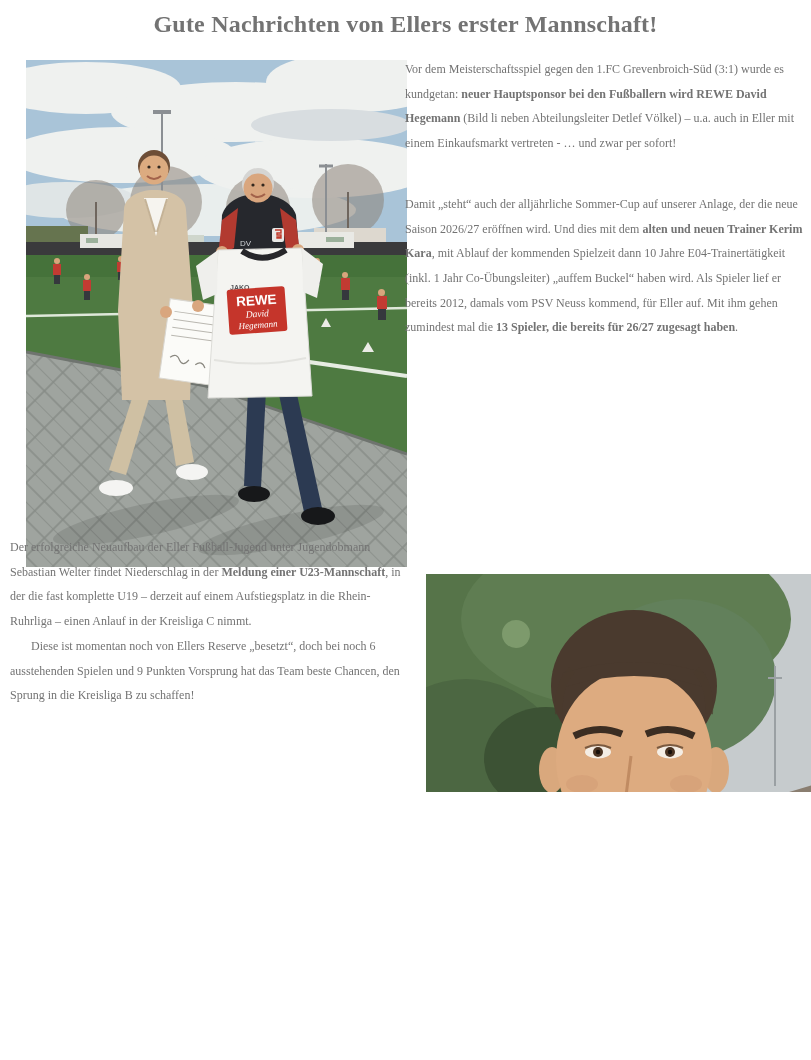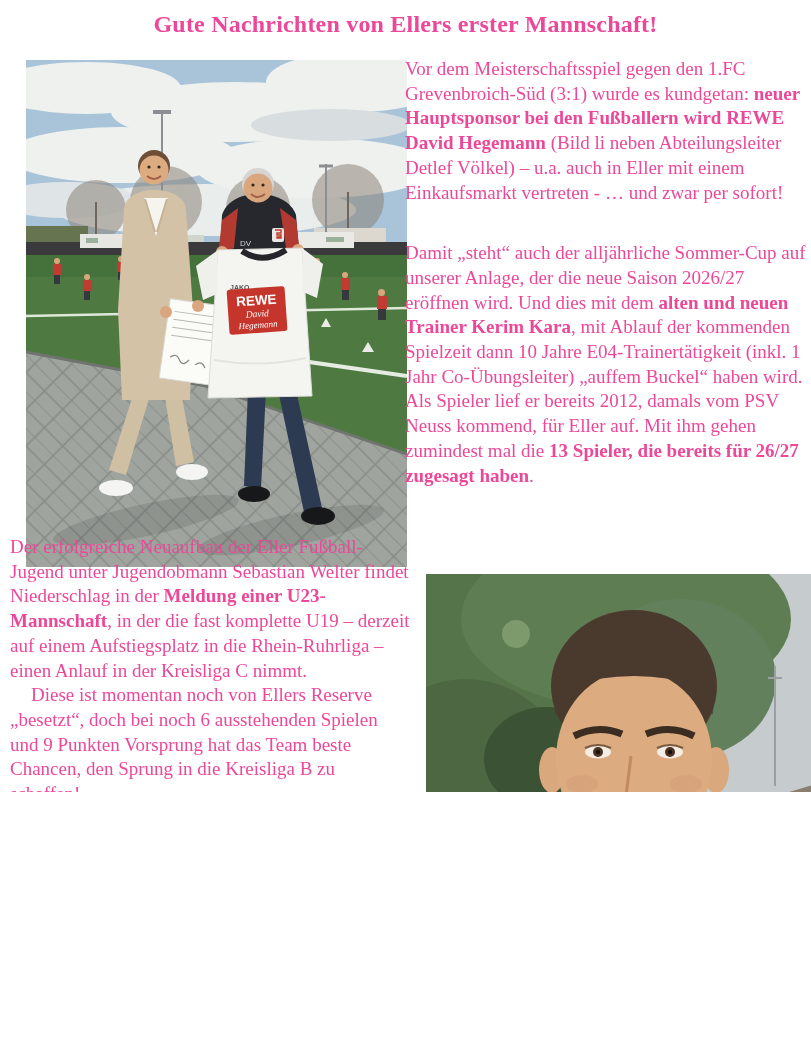--- a/index.html
+++ b/index.html
@@ -1,24 +1,24 @@
 <!DOCTYPE html>
 <html><head>
 <meta charset="utf-8">
 <style>
   html,body{margin:0;padding:0;background:#ffffff;}
   .page{position:relative;width:811px;height:792px;background:#fff;overflow:hidden;
-        font-family:"Liberation Serif","DejaVu Serif",serif;color:#ec4899;}
+        font-family:"Liberation Serif","DejaVu Serif",serif;color:#737373;}
   .title{position:absolute;left:0;top:11px;width:811px;margin:0;text-align:center;
          font-size:24px;font-weight:bold;letter-spacing:0.2px;}
   .photo{position:absolute;margin:0;padding:12px;}
   .photo svg{display:block;width:100%;height:100%;}
   .photo-pitch{left:14px;top:48px;width:381px;height:507px;}
   .photo-portrait{left:414px;top:562px;width:397px;height:498px;}
-  .textcol{position:absolute;font-size:19px;line-height:24.7px;text-align:left;}
+  .textcol{position:absolute;font-size:12px;line-height:24.7px;text-align:left;}
   .textcol p{margin:0;}
   .col-right{left:405px;top:57px;width:404px;}
   .col-right p + p{margin-top:36px;}
   .col-left{left:10px;top:535px;width:400px;}
   .indent{text-indent:21px;}
   .arrow-callout{position:absolute;left:78px;top:888px;width:302px;height:108px;}
   .arrow-callout svg{position:absolute;left:0;top:0;width:100%;height:100%;}
   .arrow-label{position:absolute;left:4px;top:29px;width:238px;height:49px;
                display:flex;align-items:center;justify-content:center;font-size:22px;}
   b{font-weight:bold;}

